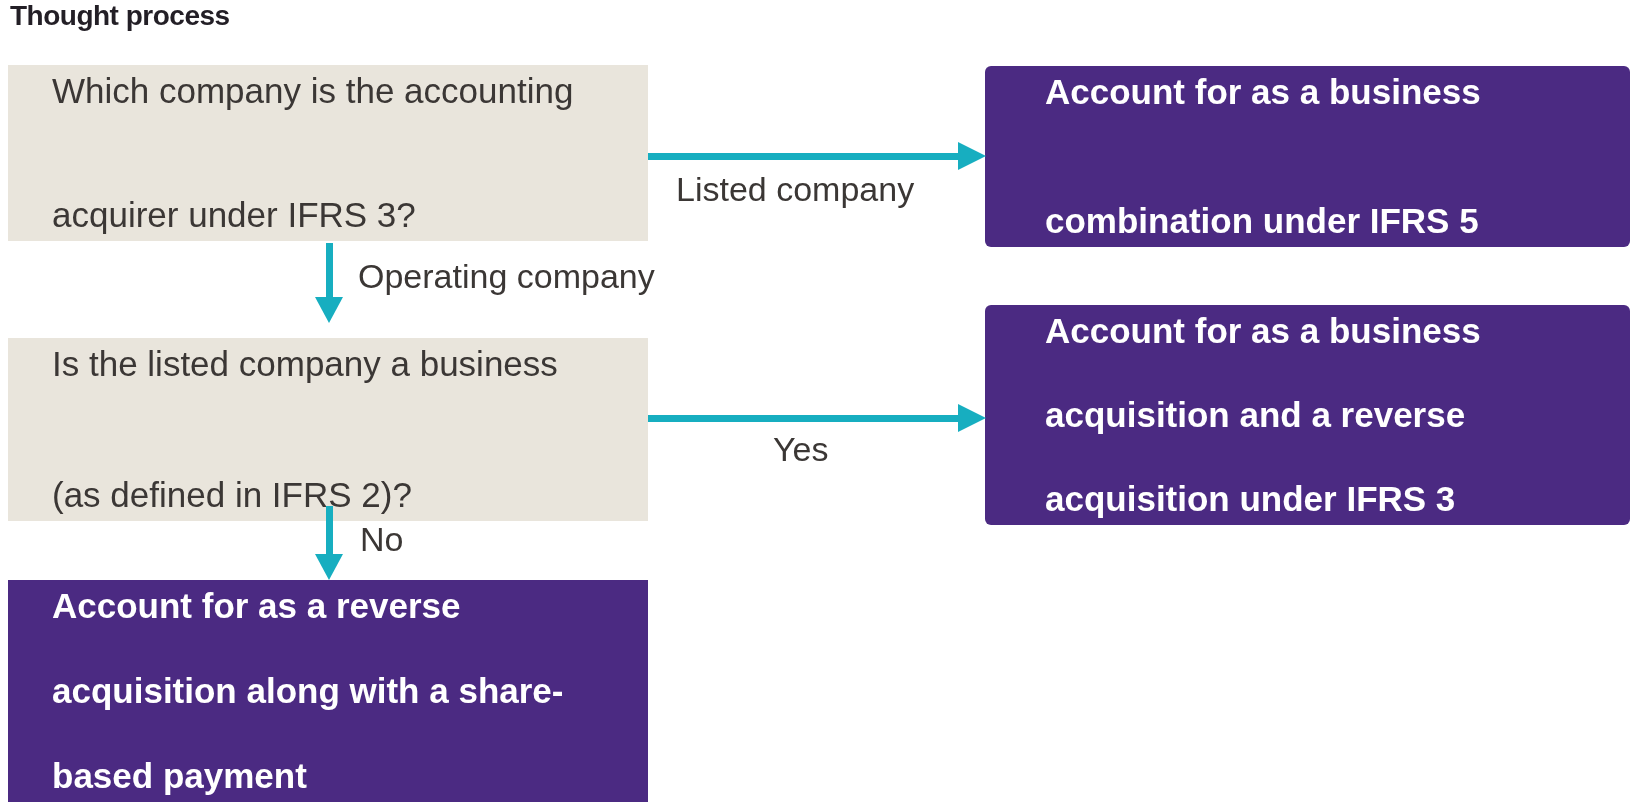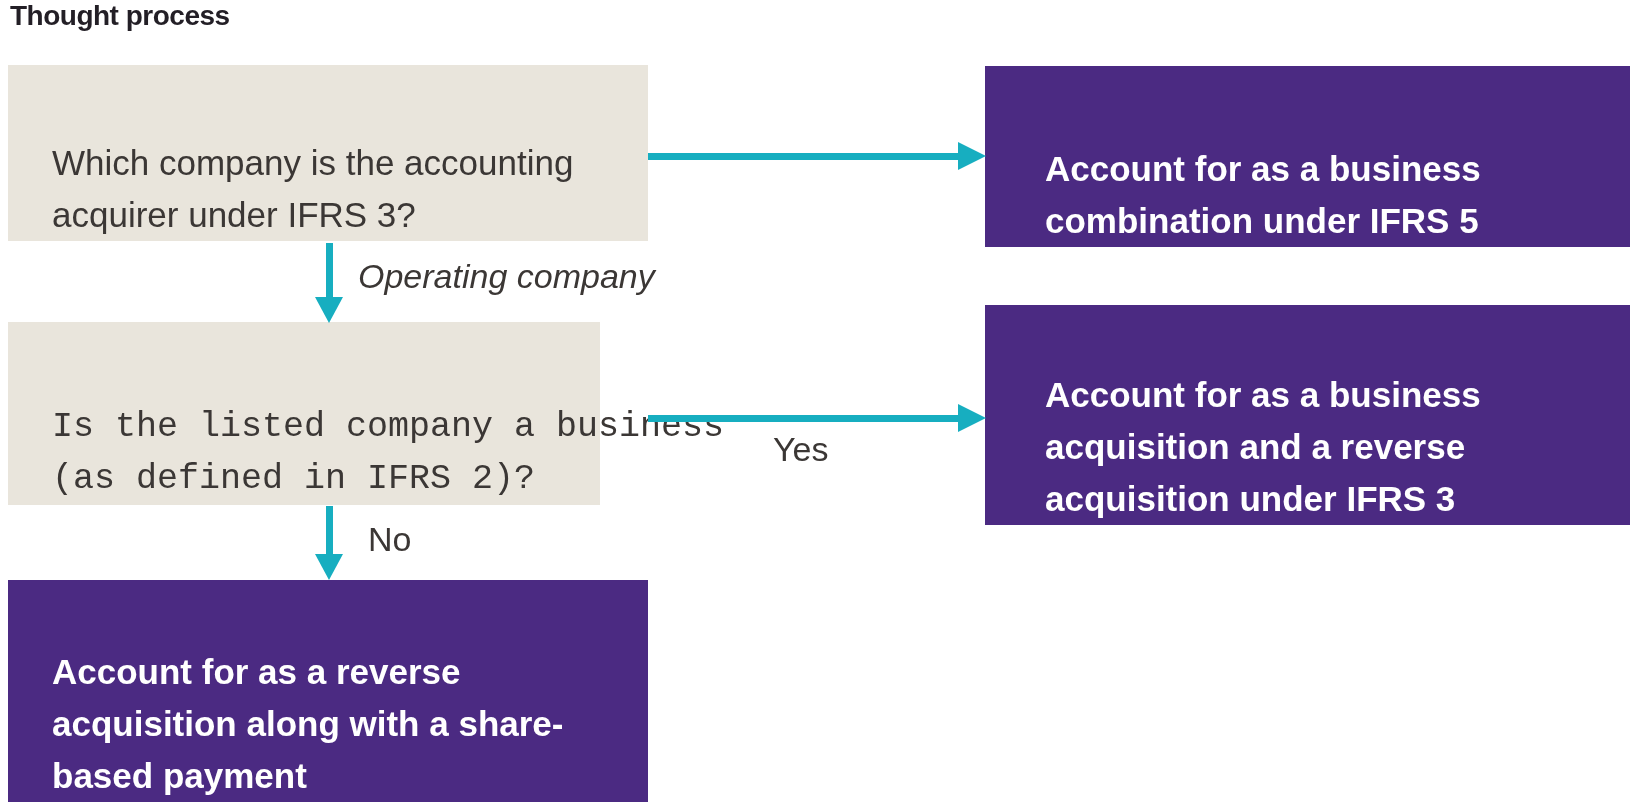--- a/index.html
+++ b/index.html
@@ -22,59 +22,59 @@
     font-size: 28px;
     font-weight: bold;
     letter-spacing: -0.5px;
     color: #231F26;
     margin: 0;
   }
   .box {
     position: absolute;
     display: flex;
     flex-direction: column;
-    justify-content: flex-end;
+    justify-content: space-between;
     box-sizing: border-box;
     padding-left: 44px;
     padding-right: 12px;
   }
   .box .line {
     white-space: nowrap;
     line-height: 52px;
   }
   .question-box {
     background: #E9E5DC;
     color: #3B3735;
     font-size: 35px;
     font-weight: 400;
   }
   .result-box {
     background: #4B2A82;
     color: #FFFFFF;
     font-size: 35px;
     font-weight: bold;
   }
-  .result-box.right { padding-left: 60px; }
+  .result-box.right { padding-left: 60px; border-radius: 6px; }
   .q1 { left: 8px;   top: 65px;  width: 640px; height: 176px; }
-  .q2 { left: 8px;   top: 322px; width: 592px; height: 183px; font-family: Liberation Mono, monospace; }
+  .q2 { left: 8px;   top: 338px; width: 640px; height: 183px; }
   .r1 { left: 985px; top: 66px;  width: 645px; height: 181px; }
   .r2 { left: 985px; top: 305px; width: 645px; height: 220px; }
   .r3 { left: 8px;   top: 580px; width: 640px; height: 222px; }
 
   .edge-label {
     position: absolute;
     font-size: 34px;
     color: #3B3735;
     line-height: 1;
     white-space: nowrap;
   }
   .lbl-listed    { left: 676px; top: 172px; }
-  .lbl-operating { left: 358px; top: 259px; font-style: italic; }
+  .lbl-operating { left: 358px; top: 259px; }
   .lbl-yes       { left: 773px; top: 432px; }
-  .lbl-no        { left: 368px; top: 522px; }
+  .lbl-no        { left: 360px; top: 522px; }
 
   .arrow-shaft { position: absolute; background: #17AEC0; }
   .shaft-h1 { left: 648px; top: 153px; width: 312px; height: 7px; }
   .shaft-h2 { left: 648px; top: 415px; width: 312px; height: 7px; }
   .shaft-v1 { left: 326px; top: 243px; width: 7px; height: 56px; }
   .shaft-v2 { left: 326px; top: 506px; width: 7px; height: 50px; }
 
   .arrow-head { position: absolute; width: 0; height: 0; }
   .head-right { border-top: 14px solid transparent; border-bottom: 14px solid transparent; border-left: 28px solid #17AEC0; }
   .head-down  { border-left: 14px solid transparent; border-right: 14px solid transparent; border-top: 26px solid #17AEC0; }
@@ -112,20 +112,21 @@
   </div>
 
   <div class="box result-box r3">
     <div class="line">Account for as a reverse</div>
     <div class="line">acquisition along with a share-</div>
     <div class="line">based payment</div>
   </div>
 
   <div class="arrow-shaft shaft-h1"></div>
   <div class="arrow-head head-right head-h1"></div>
+  <div class="edge-label lbl-listed">Listed company</div>
 
   <div class="arrow-shaft shaft-v1"></div>
   <div class="arrow-head head-down head-v1"></div>
   <div class="edge-label lbl-operating">Operating company</div>
 
   <div class="arrow-shaft shaft-h2"></div>
   <div class="arrow-head head-right head-h2"></div>
   <div class="edge-label lbl-yes">Yes</div>
 
   <div class="arrow-shaft shaft-v2"></div>

